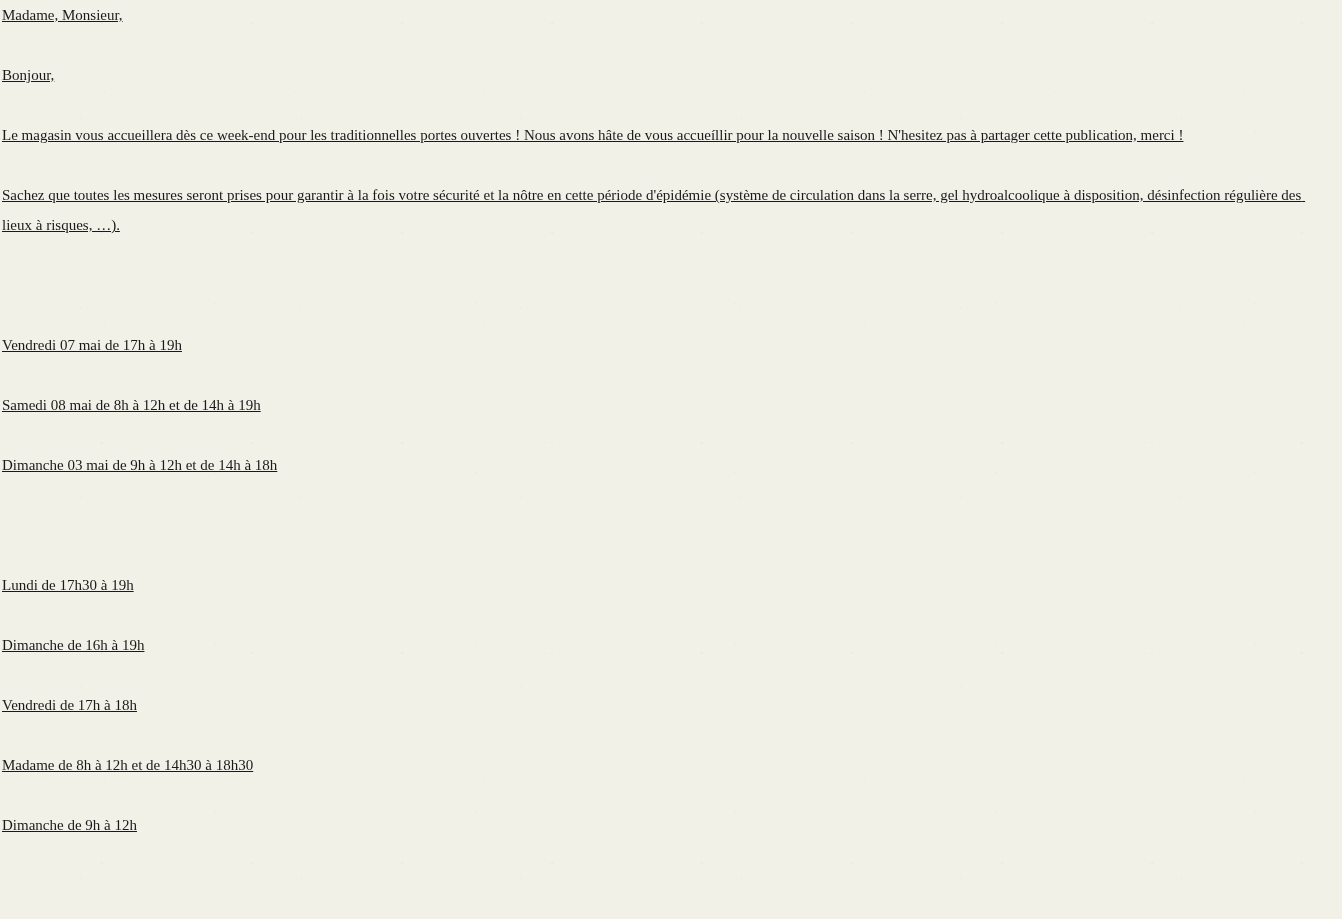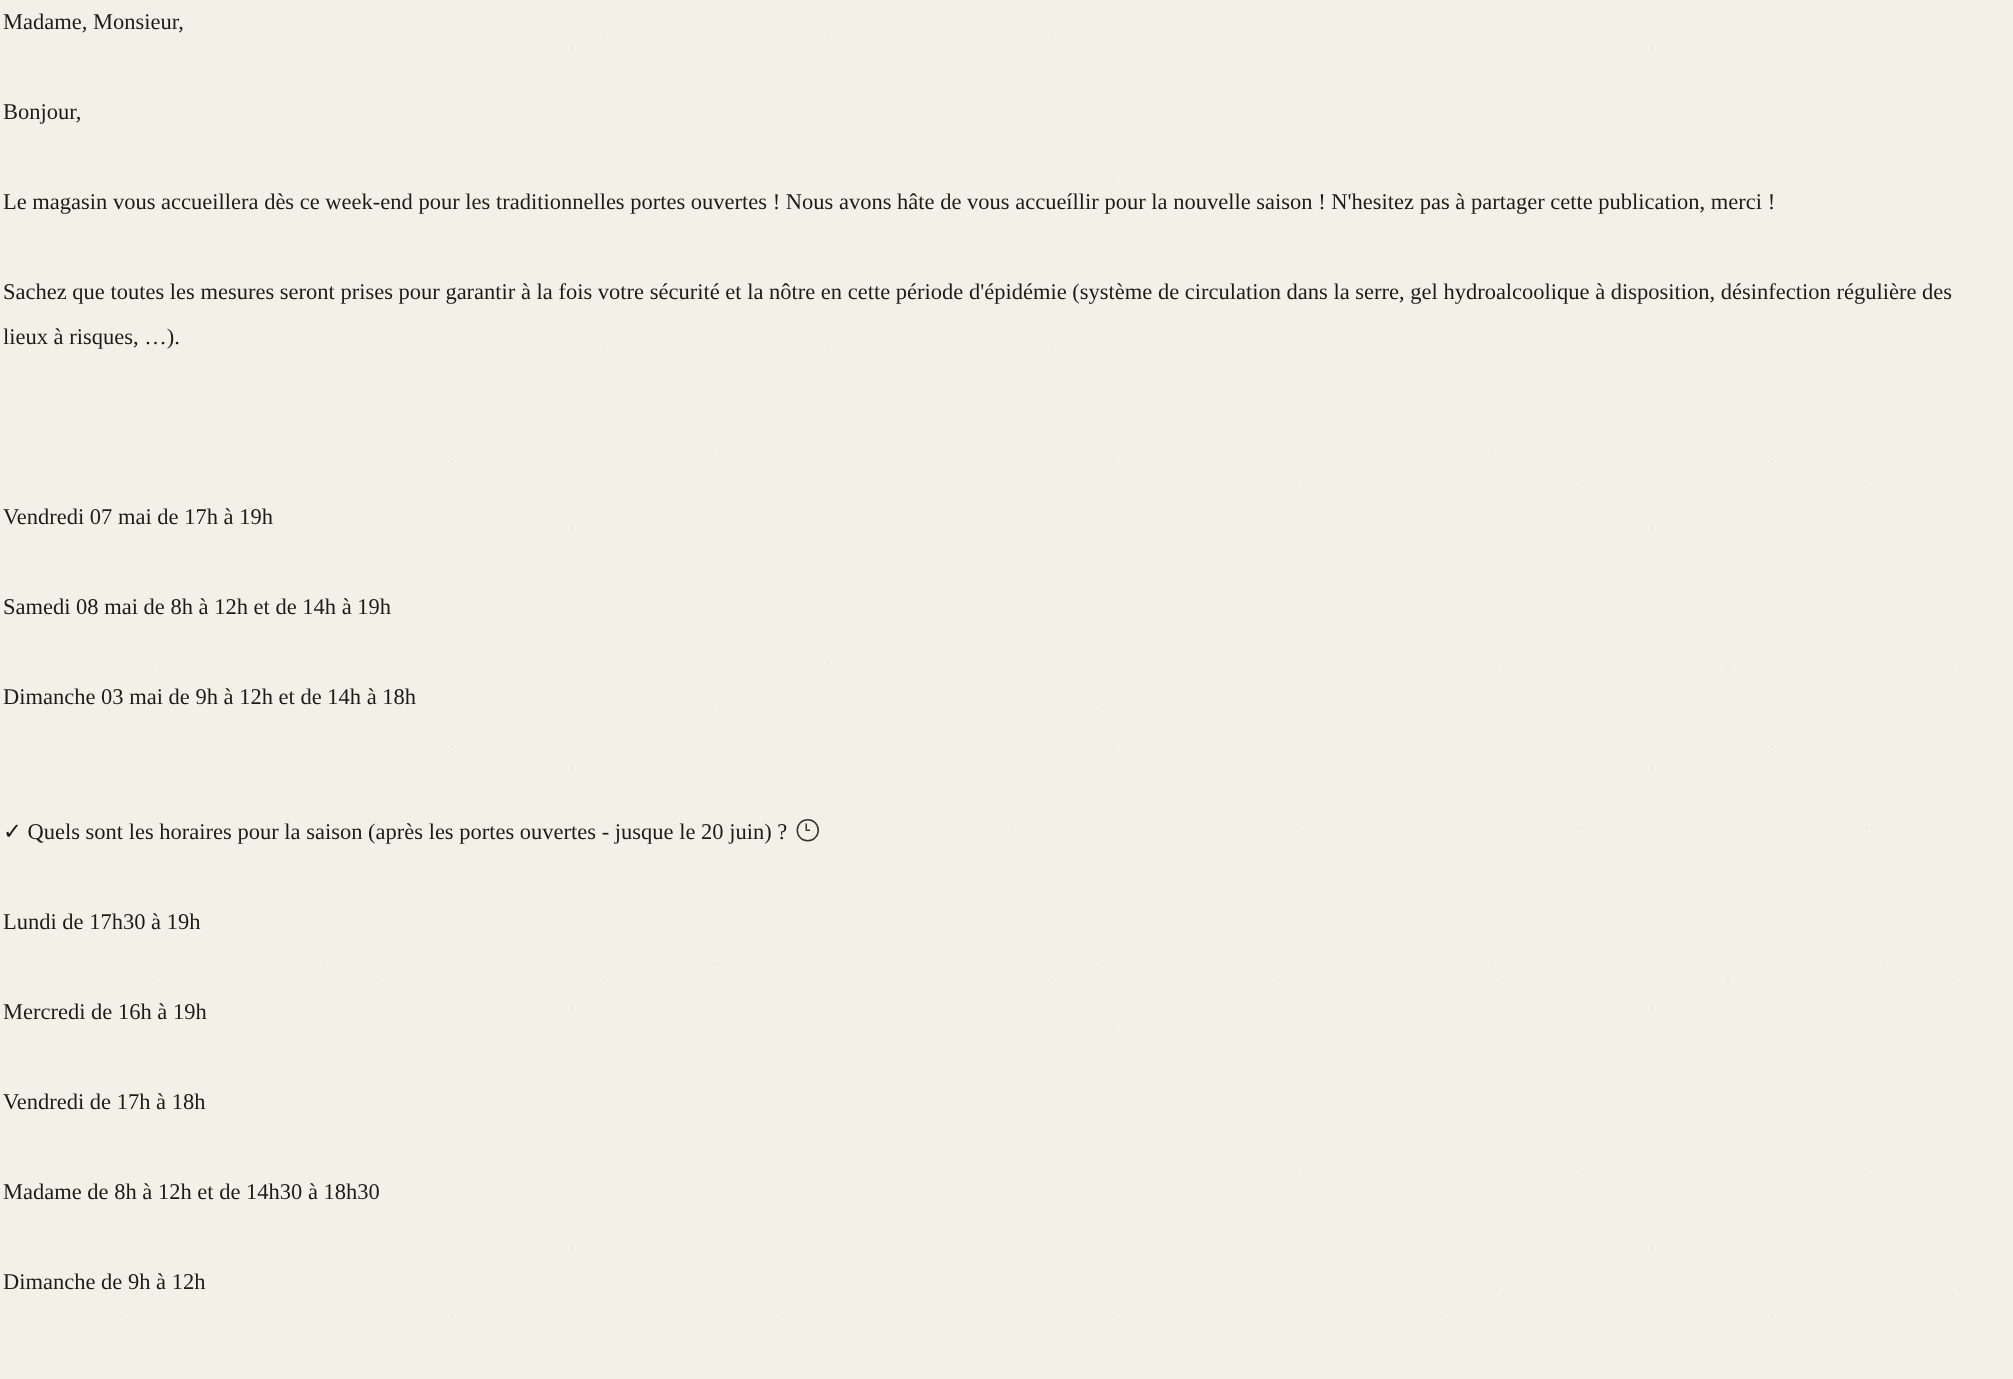--- a/index.html
+++ b/index.html
@@ -25,20 +25,21 @@
   }
   #doc {
     padding: 0 10px 0 2px;
   }
   p.line {
     margin: 0;
     padding: 0;
     line-height: 30px;
     white-space: pre-wrap;
     min-height: 30px;
+    text-decoration: underline;
   }
   p.blank {
     line-height: 30px;
     min-height: 30px;
   }
   .clock {
     display: inline-block;
     width: 13px;
     height: 13px;
     border: 1px solid #333;
@@ -80,25 +81,24 @@
     <p class="line blank"></p>
     <p class="line blank"></p>
     <p class="line blank"></p>
     <p class="line"><span>Vendredi 07 mai de 17h à 19h</span></p>
     <p class="line blank"></p>
     <p class="line"><span>Samedi 08 mai de 8h à 12h et de 14h à 19h</span></p>
     <p class="line blank"></p>
     <p class="line"><span>Dimanche 03 mai de 9h à 12h et de 14h à 18h</span></p>
     <p class="line blank"></p>
     <p class="line blank"></p>
-    <p class="line"><span>✓ Quels sont les horaires pour la saison (après les portes ouvertes - jusque le 20 juin) ?</span> <span class="clock"></span></p>
     <p class="line blank"></p>
     <p class="line"><span>Lundi de 17h30 à 19h</span></p>
     <p class="line blank"></p>
-    <p class="line"><span>Mercredi de 16h à 19h</span></p>
+    <p class="line"><span>Dimanche de 16h à 19h</span></p>
     <p class="line blank"></p>
     <p class="line"><span>Vendredi de 17h à 18h</span></p>
     <p class="line blank"></p>
     <p class="line"><span>Madame de 8h à 12h et de 14h30 à 18h30</span></p>
     <p class="line blank"></p>
     <p class="line"><span>Dimanche de 9h à 12h</span></p>
     <p class="line blank"></p>
   </div>
 
 </body></html>

